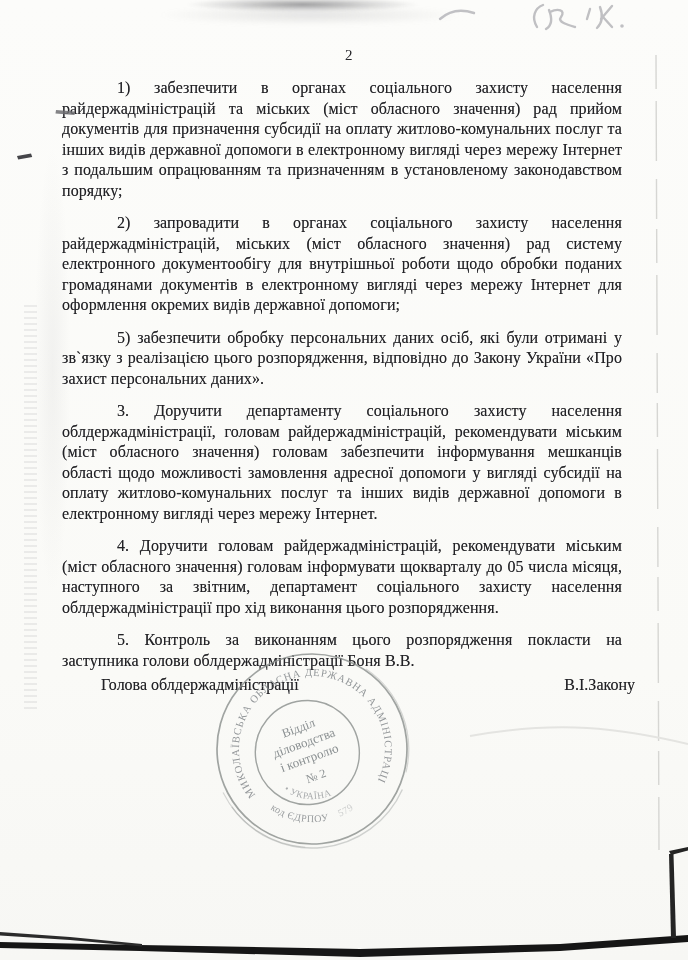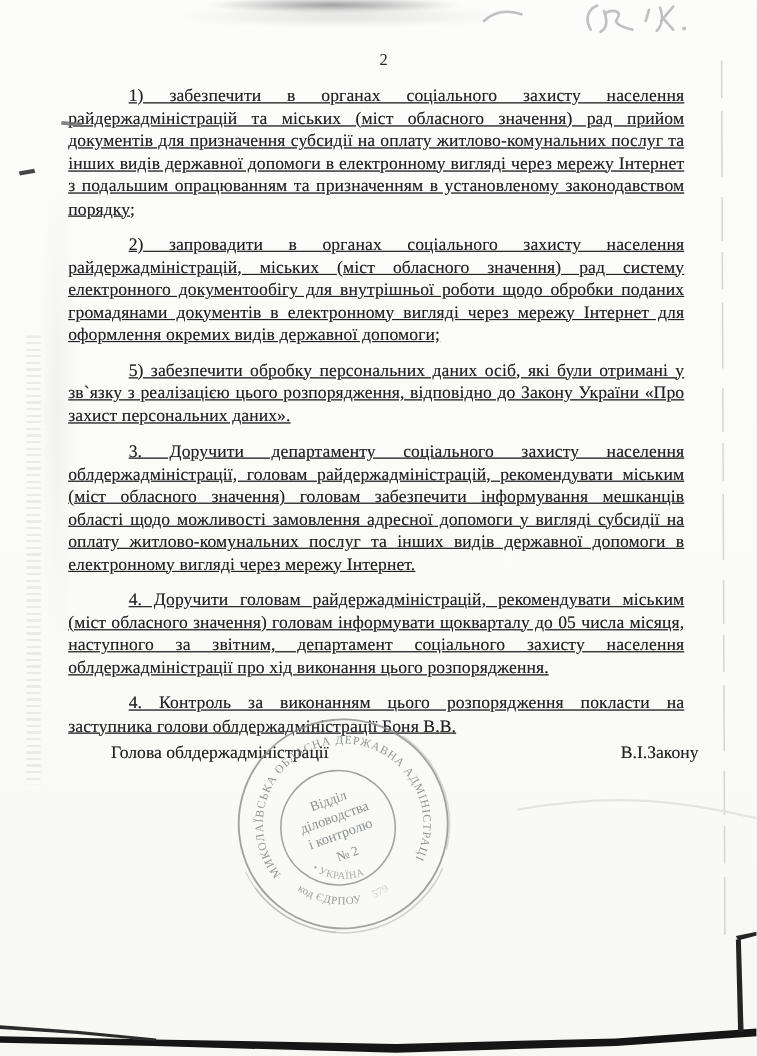--- a/index.html
+++ b/index.html
@@ -37,21 +37,20 @@
   .pagenum{
     position:absolute;left:0;top:47px;width:688px;text-align:center;
     padding-left:10px;box-sizing:border-box;
     font-size:15px;color:#26262a;letter-spacing:.5px;
   }
   .content{
     position:absolute;left:62px;top:78px;width:560px;
     font-size:16px;line-height:20.5px;color:#222226;
     text-align:justify;letter-spacing:.1px;
     text-shadow:0 0 .5px rgba(40,40,44,.5);
-    text-decoration:underline;
   }
   .content p{margin:0 0 12px 0;text-indent:55px;}
   .sig-row{
     position:absolute;left:78px;top:676px;width:534px;
     display:flex;justify-content:space-between;
     font-size:16px;color:#222226;text-shadow:0 0 .5px rgba(40,40,44,.5);margin-left:23px;
   }
   
   .stamp{
     position:absolute;left:197px;top:634px;width:230px;height:230px;
@@ -71,21 +70,21 @@
   <div class="shade-left"></div>
 
   <div class="pagenum">2</div>
 
   <div class="content">
     <p>1) забезпечити в органах соціального захисту населення райдержадміністрацій та міських (міст обласного значення) рад прийом документів для призначення субсидії на оплату житлово-комунальних послуг та інших видів державної допомоги в електронному вигляді через мережу Інтернет з подальшим опрацюванням та призначенням в установленому законодавством порядку;</p>
     <p>2) запровадити в органах соціального захисту населення райдержадміністрацій, міських (міст обласного значення) рад систему електронного документообігу для внутрішньої роботи щодо обробки поданих громадянами документів в електронному вигляді через мережу Інтернет для оформлення окремих видів державної допомоги;</p>
     <p>5) забезпечити обробку персональних даних осіб, які були отримані у зв`язку з реалізацією цього розпорядження, відповідно до Закону України «Про захист персональних даних».</p>
     <p>3. Доручити департаменту соціального захисту населення облдержадміністрації, головам райдержадміністрацій, рекомендувати міським (міст обласного значення) головам забезпечити інформування мешканців області щодо можливості замовлення адресної допомоги у вигляді субсидії на оплату житлово-комунальних послуг та інших видів державної допомоги в електронному вигляді через мережу Інтернет.</p>
     <p>4. Доручити головам райдержадміністрацій, рекомендувати міським (міст обласного значення) головам інформувати щокварталу до 05 числа місяця, наступного за звітним, департамент соціального захисту населення облдержадміністрації про хід виконання цього розпорядження.</p>
-    <p>4. Контроль за виконанням цього розпорядження покласти на заступника голови облдержадміністрації Боня В.В.</p>
+    <p>5. Контроль за виконанням цього розпорядження покласти на заступника голови облдержадміністрації Боня В.В.</p>
   </div>
 
   <div class="sig-row">
     <span>Голова облдержадміністрації</span>
     <span>В.І.Закону</span>
   </div>
 
   <div class="stamp">
     <svg viewBox="0 0 230 230">
       <defs>

